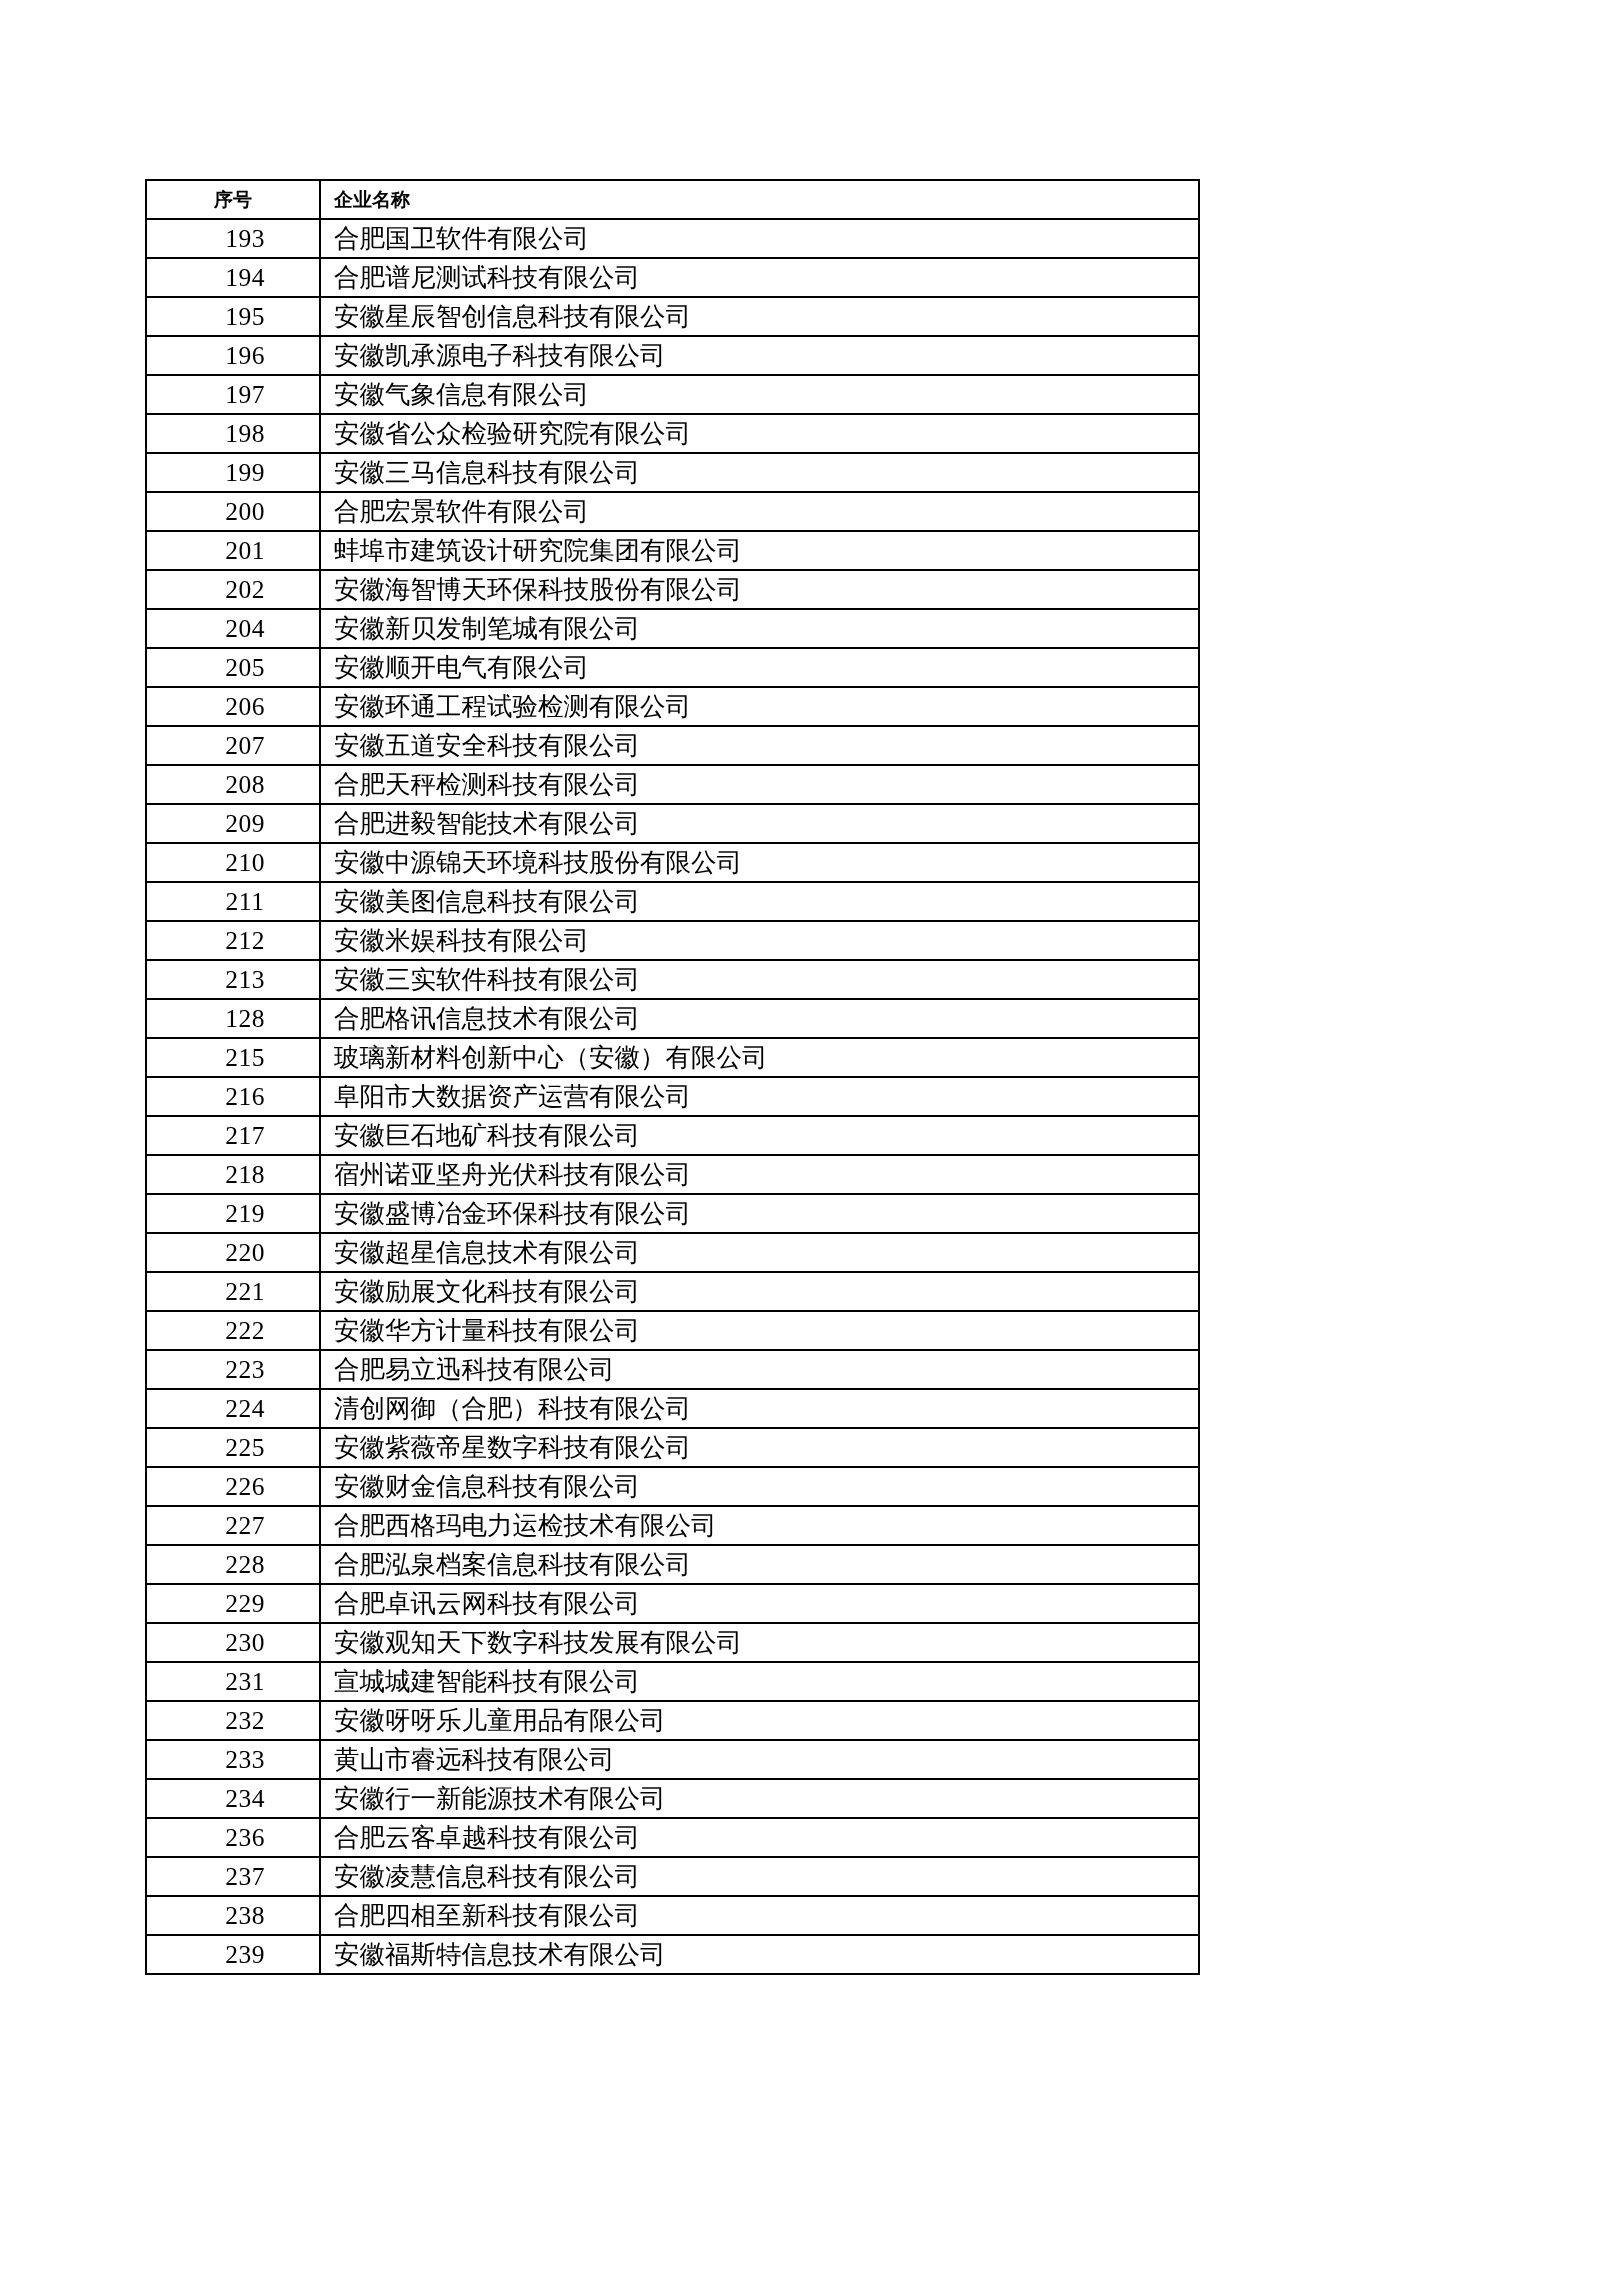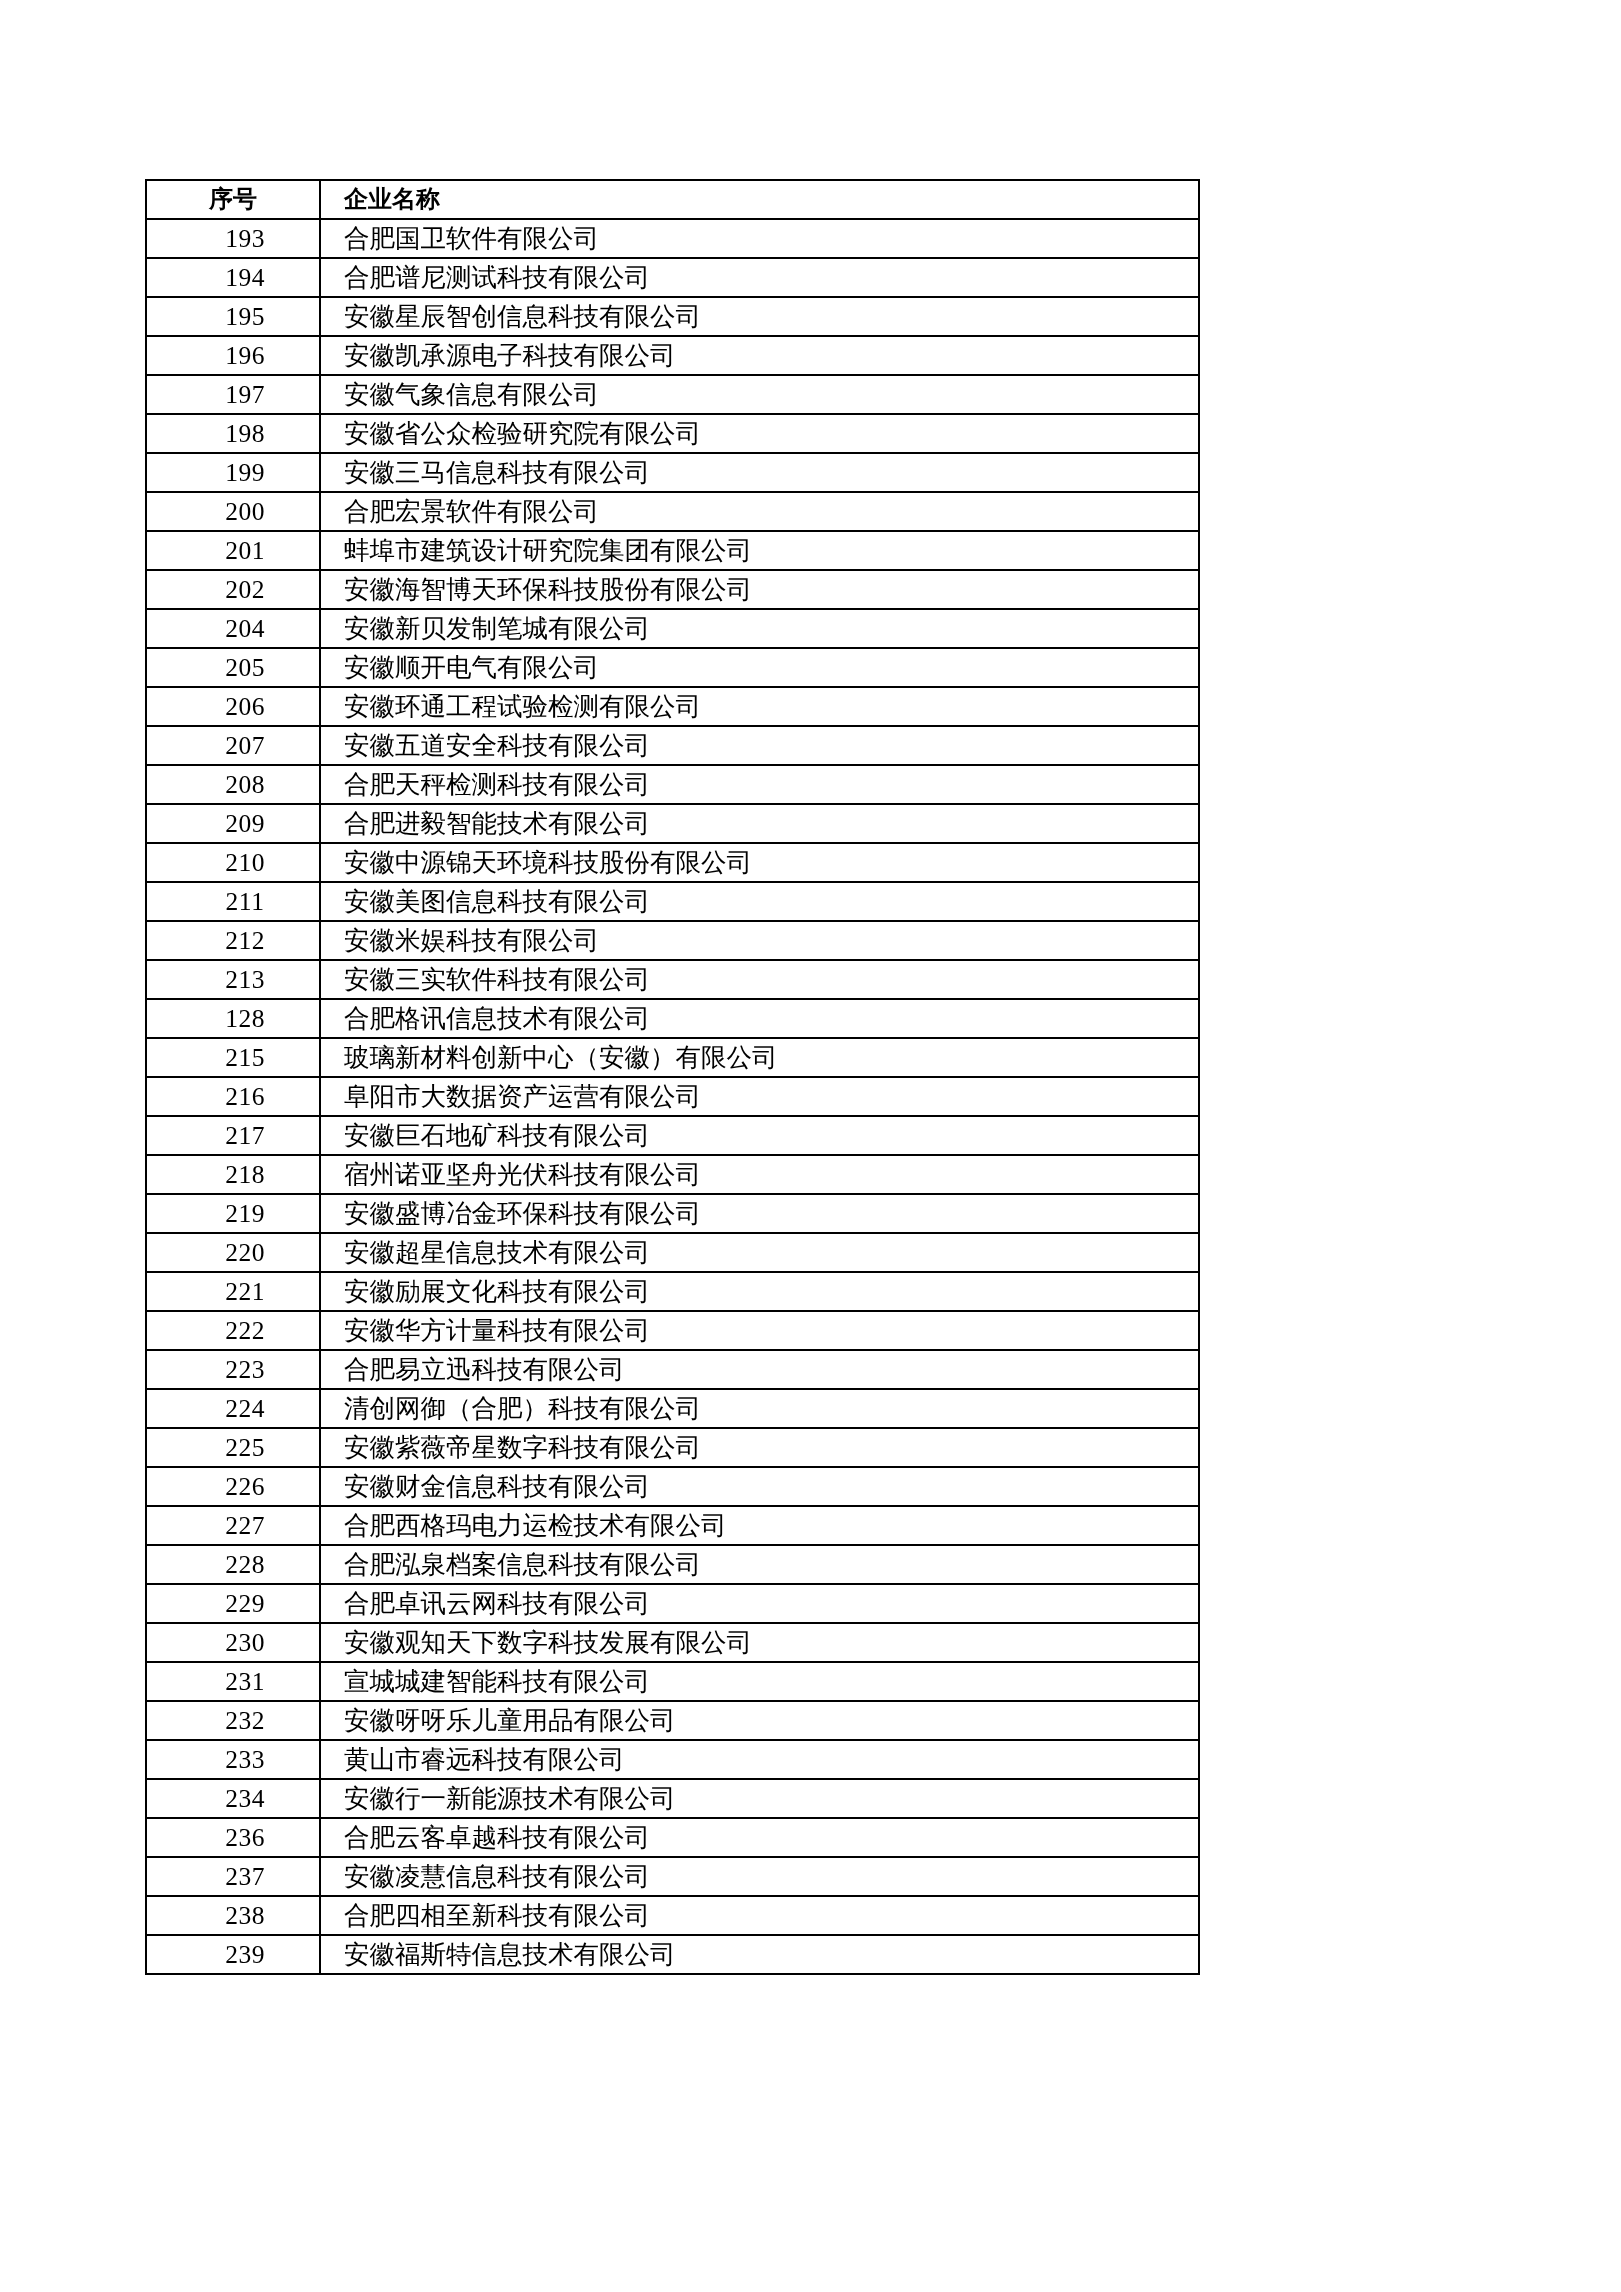--- a/index.html
+++ b/index.html
@@ -47,25 +47,25 @@
     overflow: hidden;
     white-space: nowrap;
   }
   table.doc-table th.h-index,
   table.doc-table td.c-index {
     text-align: center;
   }
   table.doc-table th.h-name,
   table.doc-table td.c-name {
     text-align: left;
-    padding-left: 23px;
+    padding-left: 13px;
   }
   table.doc-table thead th {
     font-weight: bold;
-    font-size: 24px;
+    font-size: 19px;
     margin-top: 16px;
   }
   table.doc-table tbody td {
     font-weight: normal;
   }
   table.doc-table tbody td.c-index {
     font-family: "Liberation Serif", "DejaVu Serif", serif;
     letter-spacing: 0.5px;
     padding-left: 24px;
   }

